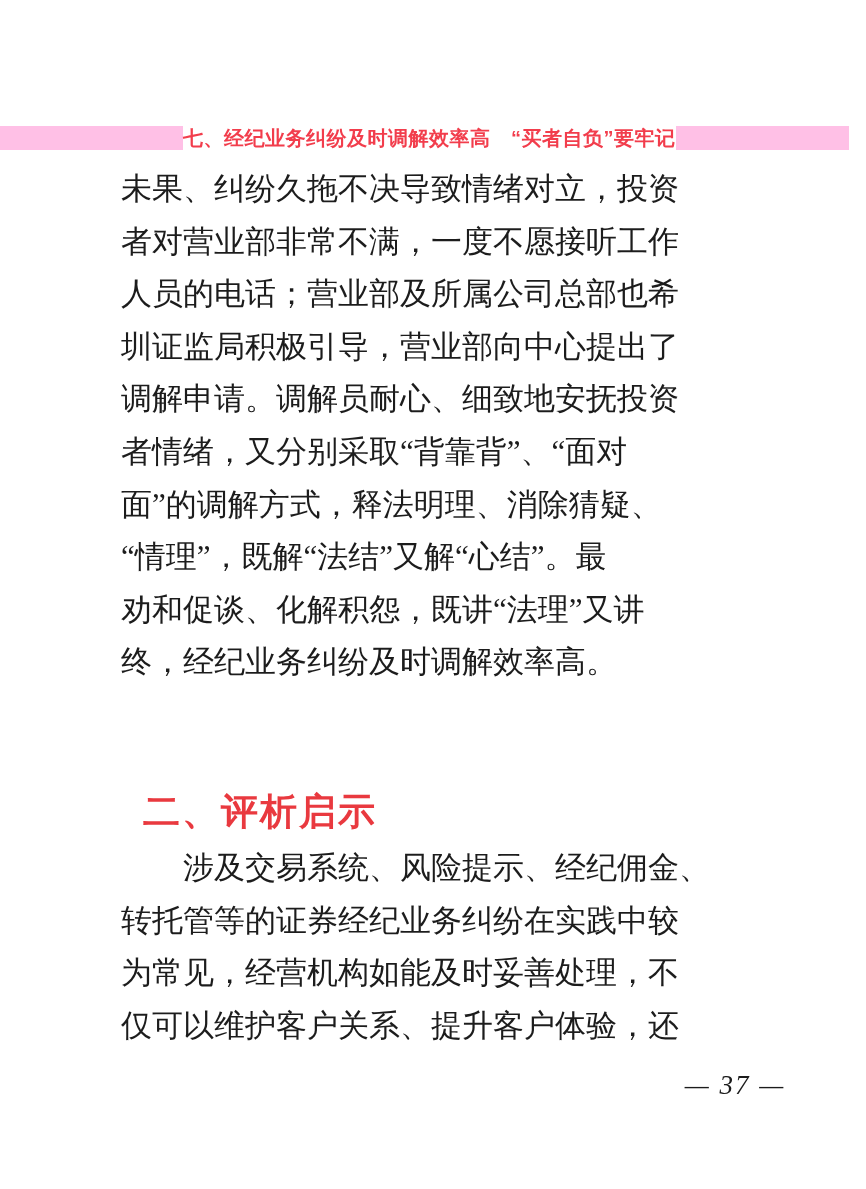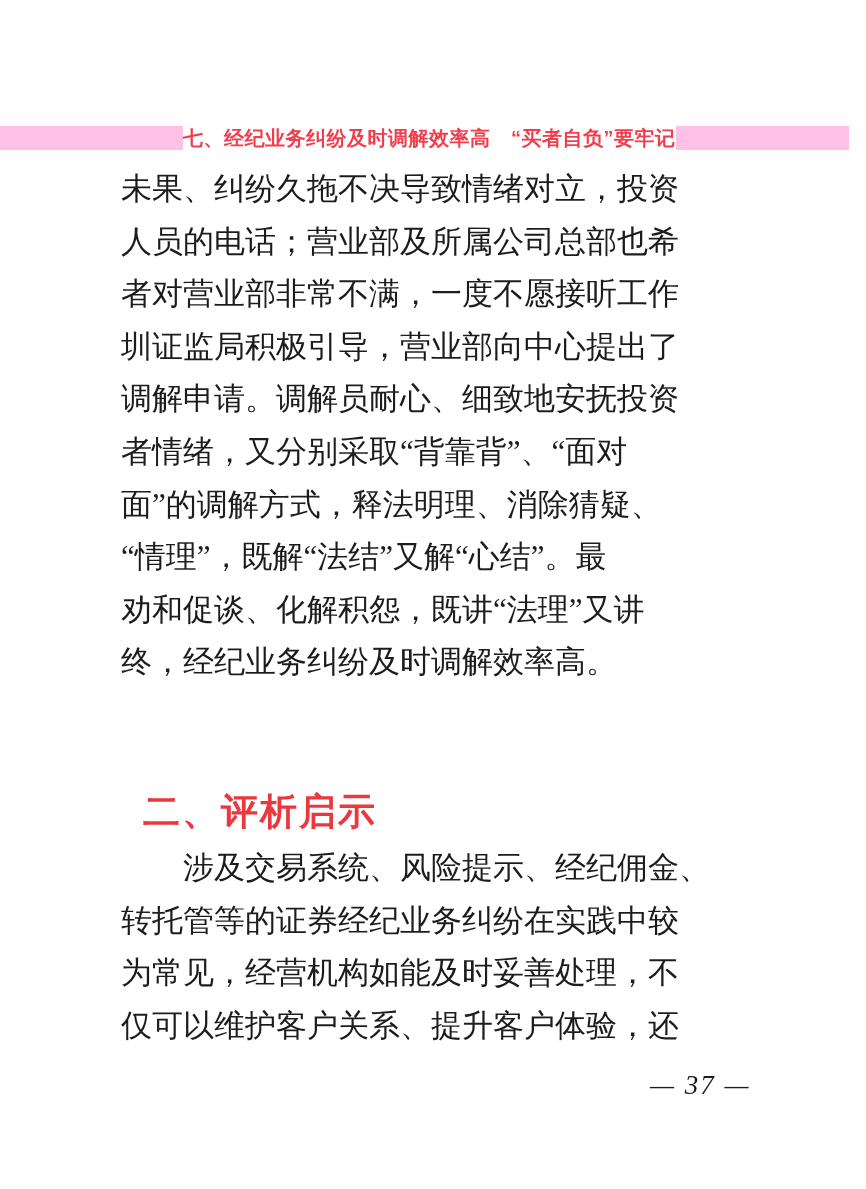--- a/index.html
+++ b/index.html
@@ -68,21 +68,21 @@
     line-height: 44px;
     letter-spacing: 2px;
     white-space: nowrap;
     color: var(--heading-red, #e9393f);
   }
   .page-number {
     position: absolute;
     top: 1068px;
     left: 650px;
     width: 170px;
-    text-align: left;
+    text-align: center;
     font-size: 27px;
     line-height: 34px;
     font-style: italic;
     letter-spacing: 2px;
     color: var(--body-text, #1c1c1c);
     white-space: nowrap;
   }
 </style>
 </head>
 <body>
@@ -90,22 +90,22 @@
 <div class="page">
 
   <div class="header-band">
     <div class="band-bar left"></div>
     <div class="header-title">七、经纪业务纠纷及时调解效率高　“买者自负”要牢记</div>
     <div class="band-bar right"></div>
   </div>
 
   <div class="para para1">
       <div class="line">未果、纠纷久拖不决导致情绪对立，投资</div>
+      <div class="line">者对营业部非常不满，一度不愿接听工作</div>
       <div class="line">人员的电话；营业部及所属公司总部也希</div>
-      <div class="line">者对营业部非常不满，一度不愿接听工作</div>
       <div class="line">圳证监局积极引导，营业部向中心提出了</div>
       <div class="line">调解申请。调解员耐心、细致地安抚投资</div>
       <div class="line">者情绪，又分别采取“背靠背”、“面对</div>
       <div class="line">面”的调解方式，释法明理、消除猜疑、</div>
       <div class="line">“情理”，既解“法结”又解“心结”。最</div>
       <div class="line">劝和促谈、化解积怨，既讲“法理”又讲</div>
       <div class="line">终，经纪业务纠纷及时调解效率高。</div>
     </div>
 
   <h2 class="section-heading">二、评析启示</h2>

